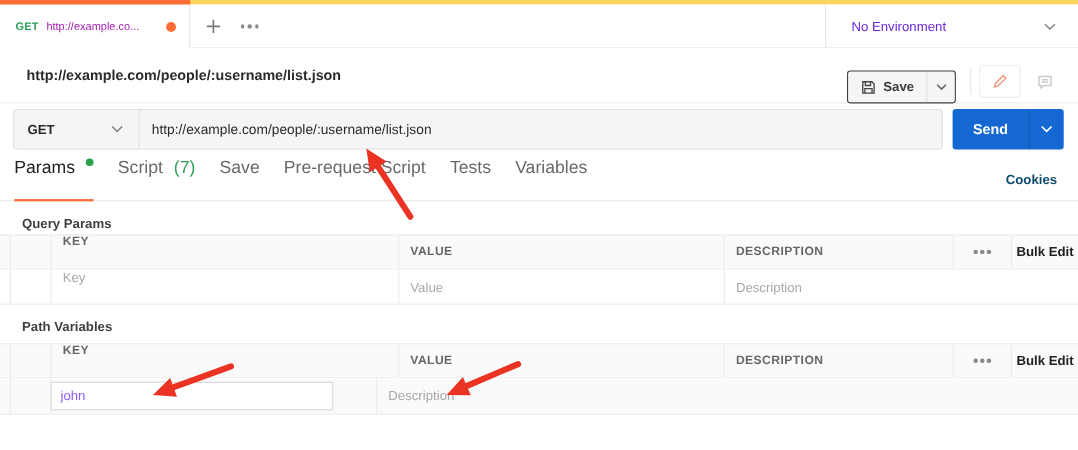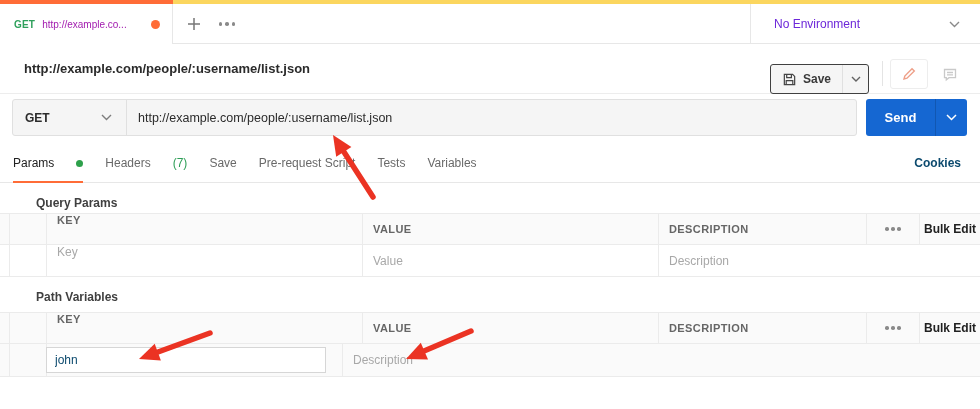--- a/index.html
+++ b/index.html
@@ -46,29 +46,29 @@
   .url-input{flex:1;border:0;background:transparent;font-family:"Liberation Sans","DejaVu Sans",sans-serif;
              font-size:12.5px;color:#2b2b2b;padding:0 8px 0 11px;outline:none}
   .send-btn{position:absolute;left:866px;top:99px;width:101px;height:37px;background:#1567d2;border-radius:3px;
             display:flex;overflow:hidden}
   .send-main{flex:1;display:flex;align-items:center;justify-content:center;font-size:13px;font-weight:700;color:#fff;cursor:pointer}
   .send-caret{width:32px;border-left:1px solid rgba(0,0,0,.15);display:flex;align-items:center;justify-content:center;cursor:pointer}
 
   
   .req-tabs{position:absolute;left:0;top:144px;width:980px;height:39px;border-bottom:1px solid #e7e7e7;
             display:flex;align-items:center;padding-left:13px;gap:22px;background:#fff}
-  .rtab{position:relative;height:39px;display:flex;align-items:center;gap:22px;font-size:12px;color:#696969;cursor:pointer;white-space:nowrap}
+  .rtab{position:relative;height:39px;display:flex;gap:10px;font-size:16px;color:#696969;cursor:pointer;white-space:nowrap}
   .rtab.active{color:#212121;font-weight:500}
   .gdot{width:7px;height:7px;border-radius:50%;background:#2da04b}
   .cnt{color:#2e9e57}
   .underline{position:absolute;left:0;right:0;bottom:0;height:2px;background:#ff6c37}
   .cookies{position:absolute;right:19px;top:144px;height:39px;line-height:39px;font-size:12px;font-weight:700;color:#0c4a6e;cursor:pointer}
 
   
-  .section-label{position:absolute;left:36px;font-size:12px;font-weight:700;color:#404040}
+  .section-label{position:absolute;left:20px;font-size:12px;font-weight:700;color:#404040}
   #qp-label{top:196px}
   #pv-label{top:290px}
 
   
   .trow{position:absolute;left:0;width:980px;display:flex;background:#fff}
   .thead{background:#fafafa;border-top:1px solid #ebebeb;border-bottom:1px solid #ebebeb;height:32px;align-items:stretch}
   #qp-head{top:213px}
   #qp-row{top:245px;height:32px;border-bottom:1px solid #ebebeb}
   #pv-head{top:312px}
   #pv-row{top:344px;height:33px;border-bottom:1px solid #ebebeb;background:#fafafa}
@@ -78,22 +78,22 @@
   .c-val{width:296px;border-right:1px solid #ebebeb;flex:none;display:flex;align-items:center;padding-left:10px}
   .c-desc{flex:1;display:flex;align-items:center;padding-left:10px}
   .c-desc-h{width:208px;flex:none;border-right:1px solid #ebebeb;display:flex;align-items:center;padding-left:10px}
   .c-dots{width:53px;flex:none;border-right:1px solid #ebebeb;display:flex;align-items:center;justify-content:center;gap:2.5px;cursor:pointer}
   .c-bulk{width:60px;flex:none;display:flex;align-items:center;justify-content:center;font-size:12px;font-weight:700;color:#212121;cursor:pointer}
   .hdr{font-size:11px;font-weight:700;color:#666;letter-spacing:.4px}
   .cell-input{width:100%;border:0;background:transparent;font-family:"Liberation Sans","DejaVu Sans",sans-serif;
               font-size:12px;color:#333;outline:none}
   .cell-input::placeholder{color:#a8a8a8;opacity:1}
   .c-val.editing{padding-left:0}
-  .john-input{width:280px;height:26px;border:1px solid #d6d6d6;background:#fff;margin-left:-1px;
-              font-family:"Liberation Sans","DejaVu Sans",sans-serif;font-size:12px;color:#0c4a6e;padding:0 8px;outline:none}
+  .john-input{width:257px;height:26px;border:1px solid #d6d6d6;background:#fff;margin-left:-1px;
+              font-family:"Liberation Sans","DejaVu Sans",sans-serif;font-size:12px;color:#8b5cf6;padding:0 8px;outline:none}
 
   
   .arrows{position:absolute;left:0;top:0;z-index:20;pointer-events:none}
 </style>
 </head>
 <body>
 
 <div id="app">
 
   <div class="tab-bar">
@@ -172,21 +172,21 @@
     </div>
   </div>
 
   <div class="req-tabs">
     <div class="rtab active">
       <span>Params</span>
       <span class="gdot"></span>
       <div class="underline"></div>
     </div>
     <div class="rtab">
-      <span>Headers</span>
+      <span>Script</span>
       <span class="cnt">(7)</span>
     </div>
     <div class="rtab">
       <span>Save</span>
     </div>
     <div class="rtab">
       <span>Pre-request Script</span>
     </div>
     <div class="rtab">
       <span>Tests</span>

